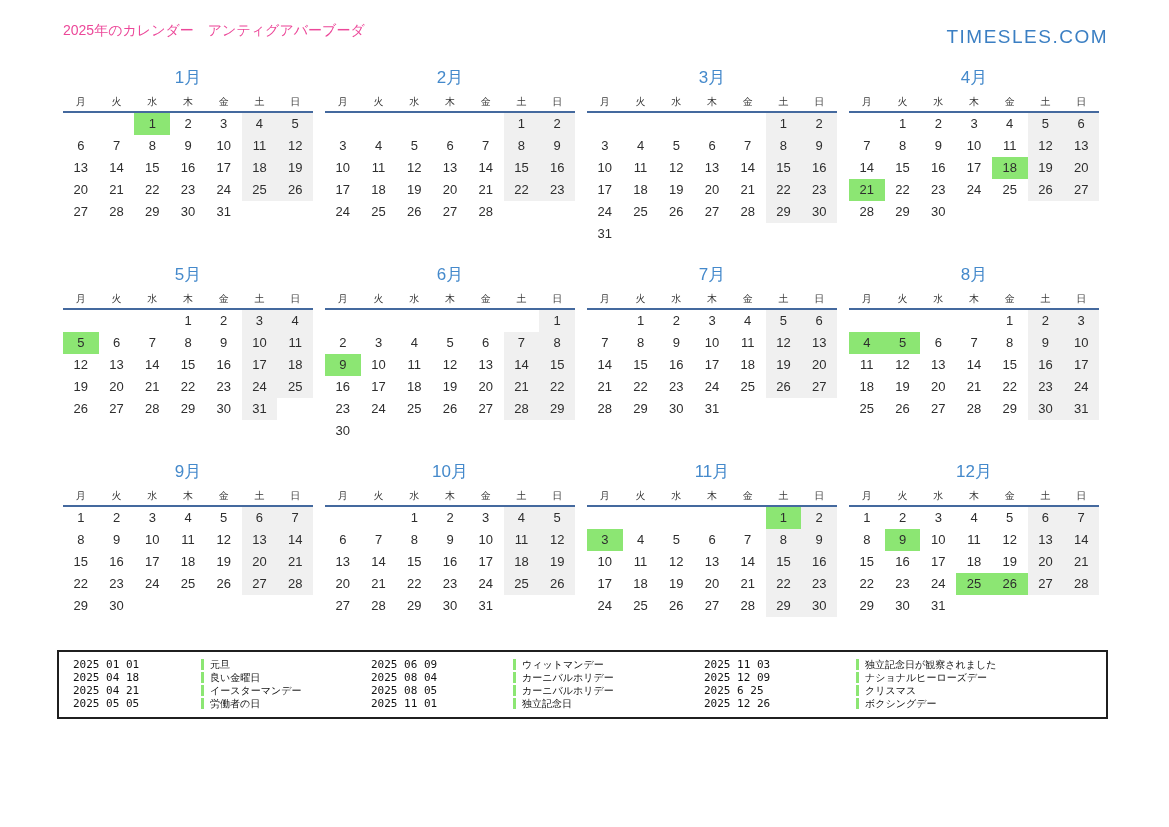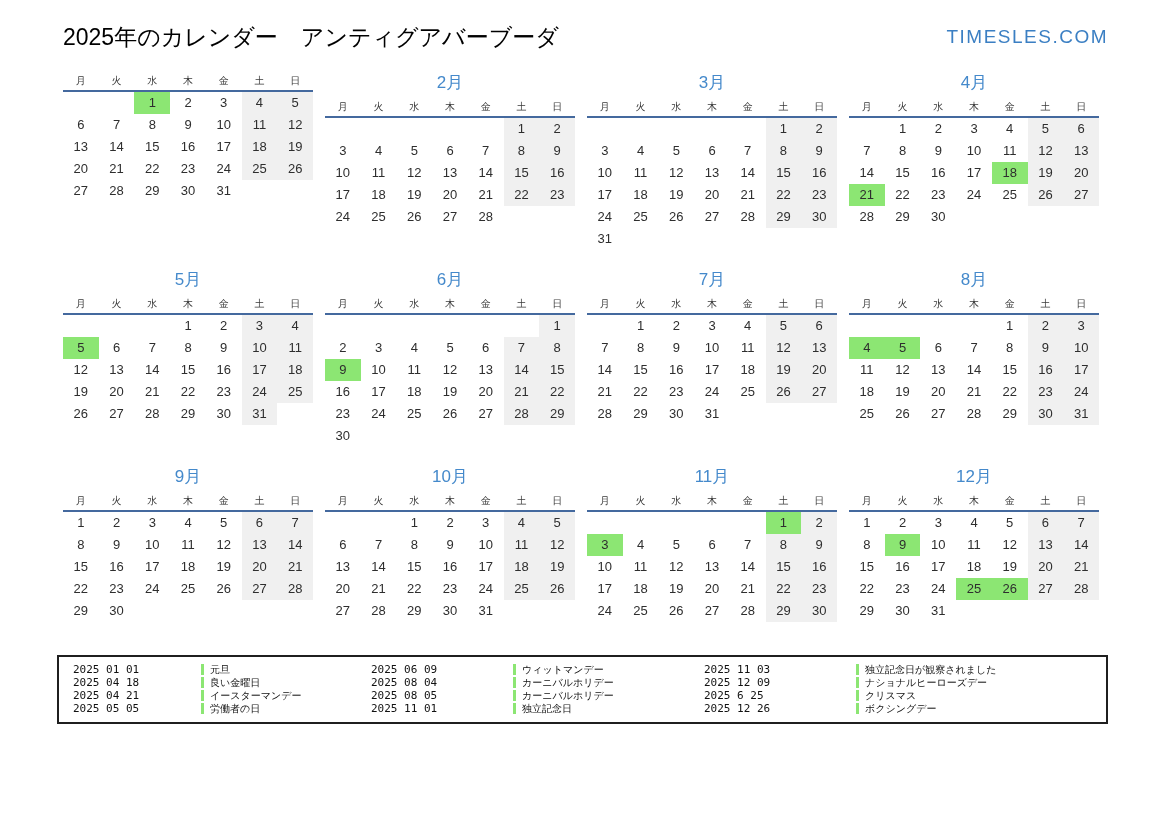--- a/index.html
+++ b/index.html
@@ -11,23 +11,23 @@
     overflow: hidden;
   }
   .header {
     display: flex;
     justify-content: space-between;
     align-items: flex-start;
     padding: 22px 61px 0 63px;
   }
   .page-title {
     margin: 0;
-    font-size: 23px;
+    font-size: 14px;
     font-weight: 400;
-    color: #000000;
+    color: #ec4899;
   }
   .site-link {
     font-size: 19px;
     color: #3b7fc3;
     letter-spacing: 1.5px;
     text-decoration: none;
     margin-top: 4px;
     cursor: pointer;
   }
   .months-grid {
@@ -108,20 +108,21 @@
 </head>
 <body>
 
 <div class="header">
   <h1 class="page-title">2025年のカレンダー　アンティグアバーブーダ</h1>
   <a class="site-link">TIMESLES.COM</a>
 </div>
 
 <div class="months-grid" id="months-grid">
     <div class="month">
+      <div class="month-title">1月</div>
       <div class="weekday-row">
         <div class="weekday">月</div>
         <div class="weekday">火</div>
         <div class="weekday">水</div>
         <div class="weekday">木</div>
         <div class="weekday">金</div>
         <div class="weekday">土</div>
         <div class="weekday">日</div>
       </div>
       <div class="day-grid">

